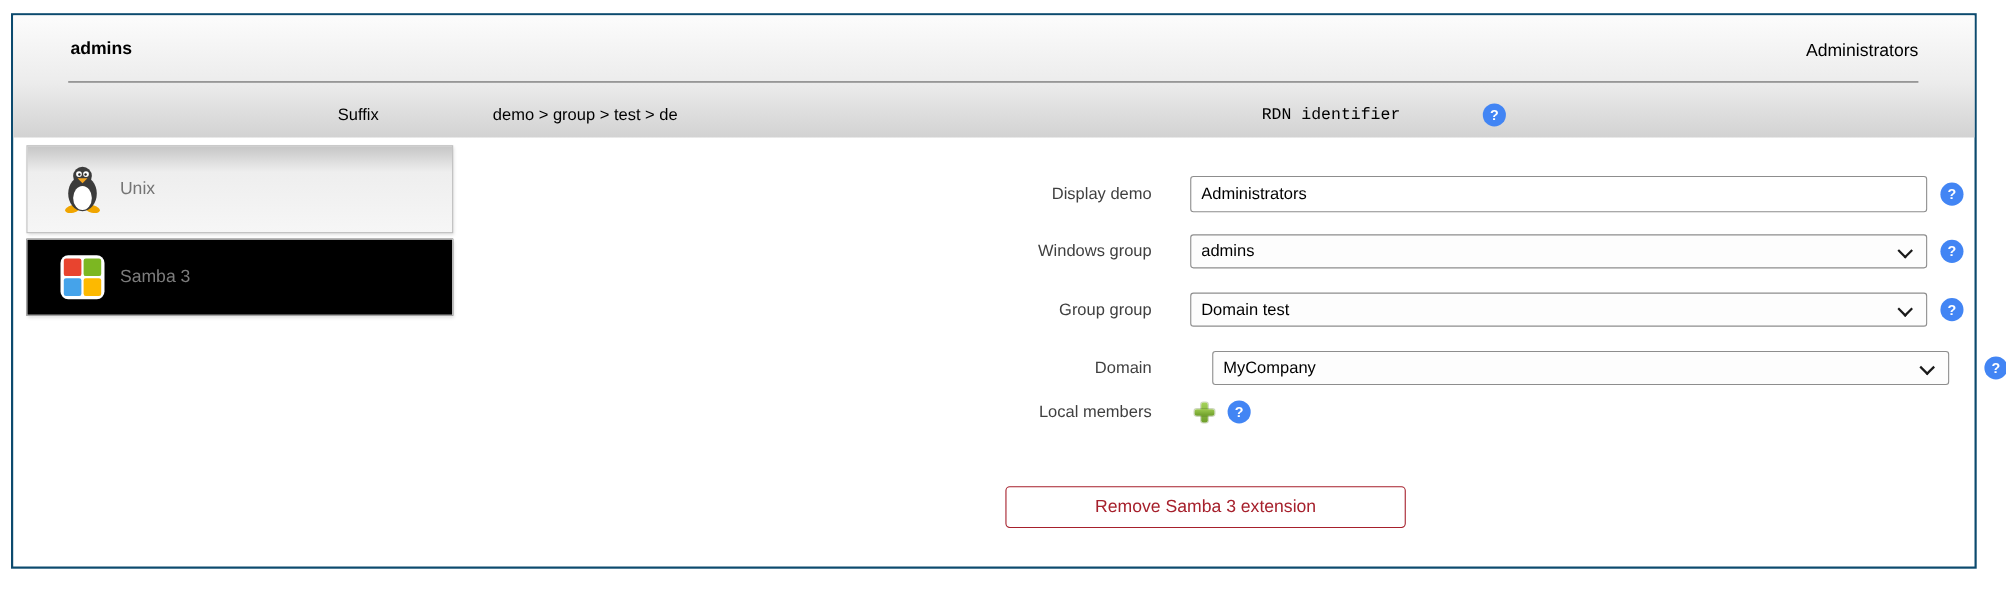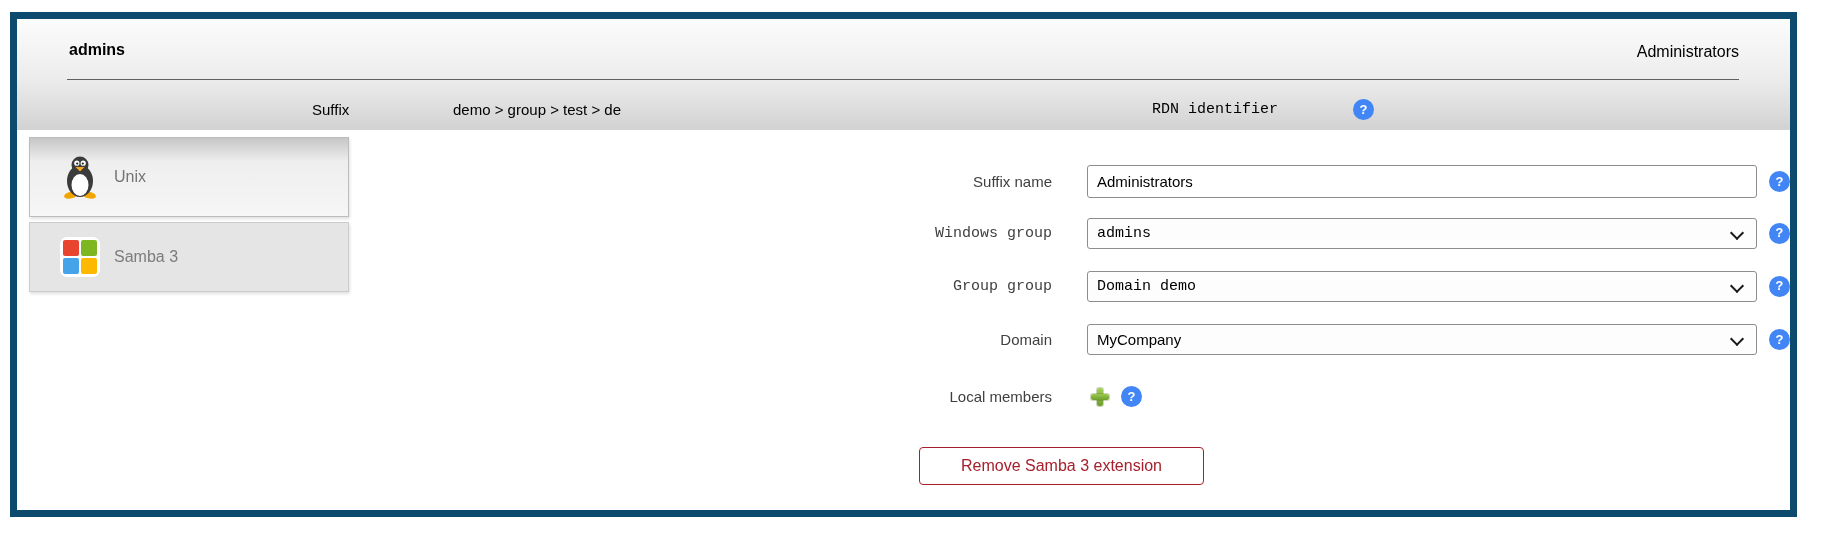--- a/index.html
+++ b/index.html
@@ -2,21 +2,21 @@
 <html><head>
 <meta charset="utf-8">
 <style>
   html,body{margin:0;padding:0;}
   body{
     width:1824px;height:543px;position:relative;background:#fff;
     font-family:"Liberation Sans", sans-serif;color:#000;
   }
   .page{
     position:absolute;left:10px;top:12px;width:1787px;height:505px;
-    border:7px solid #0c4a6e;background:#fff;box-sizing:border-box;
+    border:2px solid #0c4a6e;background:#fff;box-sizing:border-box;
   }
   
   .hdr{
     position:absolute;left:0;top:0;width:100%;height:111px;
     background:linear-gradient(180deg,#fcfcfc 0%,#ececec 55%,#d2d2d2 100%);
   }
   .hdr-title{position:absolute;left:52px;top:22px;font-size:16px;font-weight:bold;}
   .hdr-right{position:absolute;right:51px;top:24px;font-size:16px;}
   .hdr-rule{position:absolute;left:50px;right:51px;top:60px;border-top:1px solid #5f5f5f;}
   .hdr-sub{position:absolute;left:0;top:80px;width:100%;height:22px;font-size:15px;}
@@ -37,23 +37,23 @@
     content:"";position:absolute;left:7px;top:1px;width:6px;height:18px;
     background:linear-gradient(#a4d25a,#6e9e2a);border-radius:2px;
     box-shadow:0 0 0 1px rgba(90,120,40,.30);
   }
   .plus-icon::after{
     content:"";position:absolute;left:1px;top:7px;width:18px;height:6px;
     background:linear-gradient(#9cc94f,#6e9e2a);border-radius:2px;
     box-shadow:0 0 0 1px rgba(90,120,40,.30);
   }
   
-  .tabs{position:absolute;left:12px;top:118px;width:320px;}
+  .tabs{position:absolute;left:12px;top:118px;width:388px;}
   .tab{
-    box-sizing:border-box;height:70px;border:1px solid #cccccc;background:#e5e5e5;
+    box-sizing:border-box;height:70px;border:1px solid #cccccc;background:#000000;
     display:flex;align-items:center;padding-left:30px;gap:14px;
     color:#7c7c7c;font-size:16px;cursor:pointer;
     box-shadow:1px 2px 3px rgba(0,0,0,.12);
   }
   .tab.active{
     height:80px;margin-bottom:5px;border-color:#bdbdbd;color:#757575;
     background:linear-gradient(180deg,#c6c6c6 0%,#eeeeee 30%,#f6f6f6 100%);
   }
   .win-icon{
     width:40px;height:40px;background:#fff;border-radius:7px;
@@ -61,22 +61,22 @@
     gap:2px;place-content:center;flex:0 0 auto;
   }
   .sq{width:16px;height:16px;border-radius:2px;}
   .sq1{background:#e8442f}.sq2{background:#7cb722}
   .sq3{background:#45a3ea}.sq4{background:#fdb900}
   .tux{flex:0 0 auto;}
   
   .form{position:absolute;left:738px;top:146px;width:1060px;}
   .frow{display:flex;align-items:center;}
   .frow.r-text{margin-bottom:20px;}
-  .frow.r-select{margin-bottom:22px;font-family:Liberation Mono, monospace;}
-  .frow.r-last-select{margin-bottom:31px;}
+  .frow.r-select{margin-bottom:22px;}
+  .frow.r-last-select{margin-bottom:14px;gap:20px;}
   .flabel{width:297px;text-align:right;font-size:15px;color:#3f3f3f;flex:0 0 auto;}
   .fcontrol{margin-left:35px;flex:0 0 auto;}
   .fhelp{margin-left:12px;flex:0 0 auto;}
   input.text{
     box-sizing:border-box;width:670px;height:33px;border:1px solid #8d8d8d;
     border-radius:3px;font-size:15px;padding:0 9px;color:#000;
     font-family:"Liberation Sans", sans-serif;background:#fff;
   }
   .select{
     box-sizing:border-box;position:relative;width:670px;height:31px;
@@ -84,21 +84,21 @@
     font-size:15px;line-height:29px;padding:0 9px;cursor:pointer;
   }
   .chev{
     position:absolute;right:14px;top:9px;width:8px;height:8px;
     border-right:2px solid #1a1a1a;border-bottom:2px solid #1a1a1a;
     transform:rotate(45deg);
   }
   .icons-ctrl{display:flex;align-items:center;gap:11px;margin-left:35px;padding-left:3px;}
   
   .btn-remove{
-    position:absolute;left:902px;top:428px;width:285px;height:38px;
+    position:absolute;left:902px;top:428px;width:364px;height:38px;
     box-sizing:border-box;background:#fff;border:1px solid #a6202c;
     border-radius:4px;color:#a6202c;font-size:16px;cursor:pointer;
     font-family:"Liberation Sans", sans-serif;
   }
 </style>
 </head>
 <body>
 
 <div class="page">
 
@@ -138,21 +138,21 @@
           <span class="sq sq3"></span>
           <span class="sq sq4"></span>
       </span>
       <span>Samba 3</span>
     </div>
   </div>
 
   <div class="form">
 
     <div class="frow r-text">
-      <div class="flabel">Suffix name</div>
+      <div class="flabel">Display demo</div>
       <div class="fcontrol">
         <input class="text" type="text" value="Administrators" style="">
       </div>
       <span class="fhelp help-icon">?</span>
     </div>
 
     <div class="frow r-select">
       <div class="flabel">Windows group</div>
       <div class="fcontrol">
         <div class="select">
@@ -160,21 +160,21 @@
           <span class="chev"></span>
         </div>
       </div>
       <span class="fhelp help-icon">?</span>
     </div>
 
     <div class="frow r-select">
       <div class="flabel">Group group</div>
       <div class="fcontrol">
         <div class="select">
-          <span>Domain demo</span>
+          <span>Domain test</span>
           <span class="chev"></span>
         </div>
       </div>
       <span class="fhelp help-icon">?</span>
     </div>
 
     <div class="frow r-last-select">
       <div class="flabel">Domain</div>
       <div class="fcontrol">
         <div class="select">

